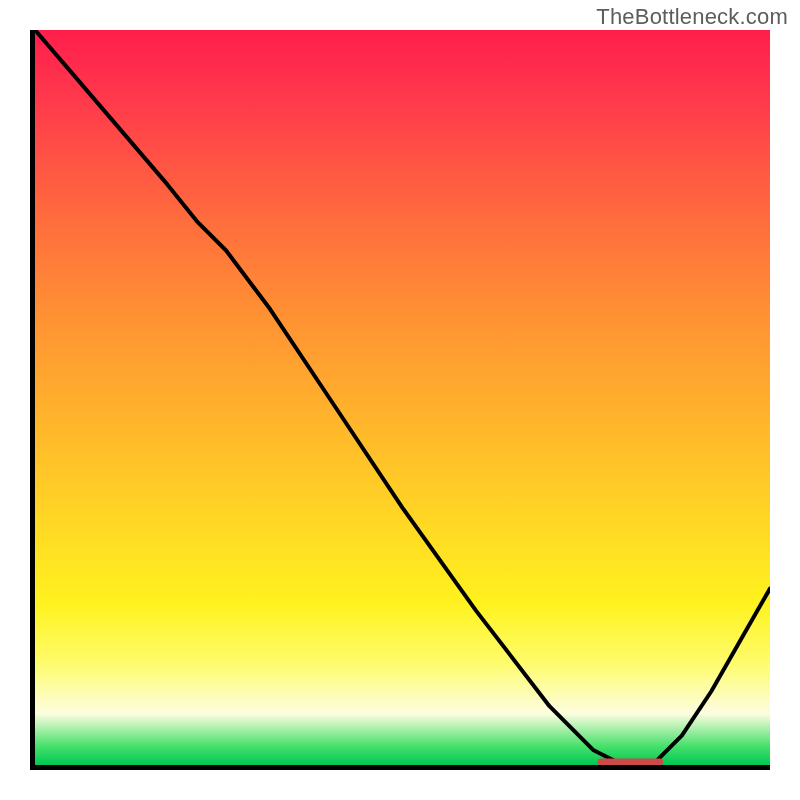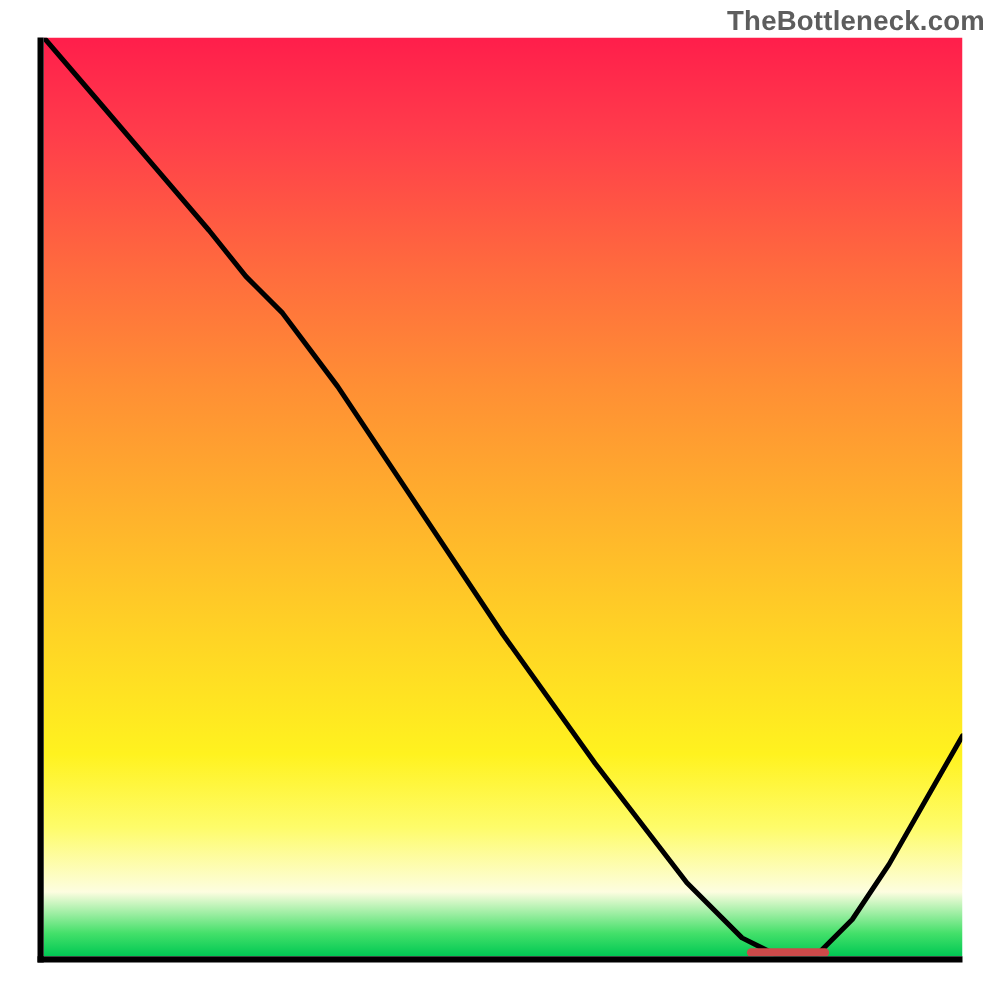--- a/index.html
+++ b/index.html
@@ -14,21 +14,21 @@
   .canvas {
     position: relative;
     width: 800px;
     height: 800px;
   }
   .watermark {
     position: absolute;
     top: 4px;
     right: 12px;
     font-size: 22px;
-    font-weight: 700;
+    font-weight: 400;
     color: #5d5d5d;
     letter-spacing: 0.2px;
     user-select: none;
   }
   .plot-area {
     position: absolute;
     left: 30px;
     top: 30px;
     width: 740px;
     height: 740px;

